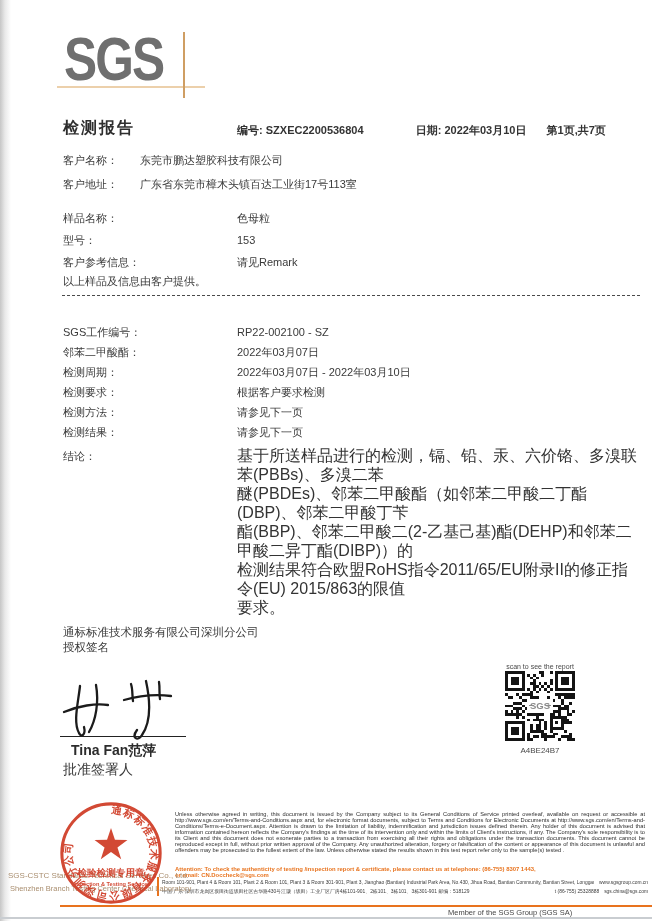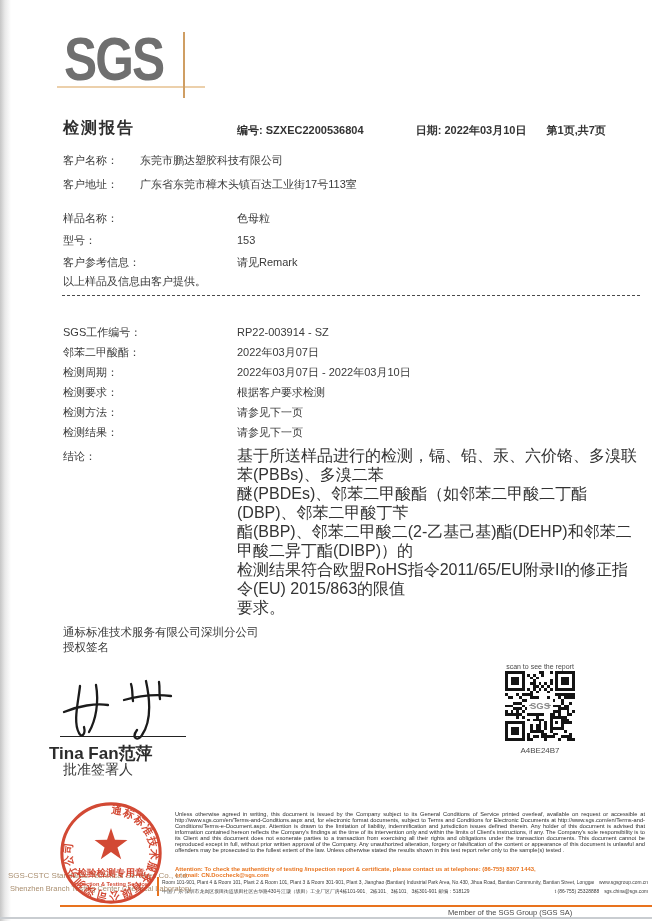--- a/index.html
+++ b/index.html
@@ -40,21 +40,21 @@
   .job-block{position:absolute;left:63px;top:325px;}
   .job-block .row{margin-bottom:6px;}
   .job-block .lbl{width:174px;}
 
   .conclusion-lbl{position:absolute;left:63px;top:449px;font-size:11px;}
   .conclusion-text{position:absolute;left:237px;top:446px;width:402px;font-size:16px;line-height:19px;color:#333;}
 
   .sig-company{position:absolute;left:63px;top:625px;font-size:11.5px;line-height:15px;}
   .signature-svg{position:absolute;left:58px;top:672px;}
   .sig-line{position:absolute;left:60px;top:736px;width:126px;border-top:1.5px solid #222;}
-  .sig-name{position:absolute;left:49px;top:742px;font-size:17px;font-weight:600;color:#2c2c2c;}
+  .sig-name{position:absolute;left:71px;top:742px;font-size:14px;font-weight:600;color:#2c2c2c;}
   .sig-title{position:absolute;left:63px;top:761px;font-size:14px;}
 
   .qr-wrap{position:absolute;left:498px;top:662px;width:84px;text-align:center;}
   .qr-caption{font-size:7px;color:#4a4a4a;line-height:9px;}
   .qr-code-label{font-size:8px;color:#4a4a4a;line-height:9px;margin-top:1px;}
 
   
   .stamp{position:absolute;left:58px;top:800px;z-index:3;}
   .company-en{position:absolute;left:8px;top:871px;font-size:8px;color:#a98e6f;z-index:2;white-space:nowrap;}
   .company-branch{position:absolute;left:10px;top:884px;font-size:7.5px;color:#a98e6f;z-index:2;white-space:nowrap;}
@@ -119,21 +119,21 @@
       <span>请见Remark</span>
     </div>
   </div>
   <div class="sample-note">以上样品及信息由客户提供。</div>
 
   <div class="dashed-sep"></div>
 
   <div class="job-block">
     <div class="row">
       <span class="lbl">SGS工作编号：</span>
-      <span>RP22-003914 - SZ</span>
+      <span>RP22-002100 - SZ</span>
     </div>
     <div class="row">
       <span class="lbl">邻苯二甲酸酯：</span>
       <span>2022年03月07日</span>
     </div>
     <div class="row">
       <span class="lbl">检测周期：</span>
       <span>2022年03月07日 - 2022年03月10日</span>
     </div>
     <div class="row">

